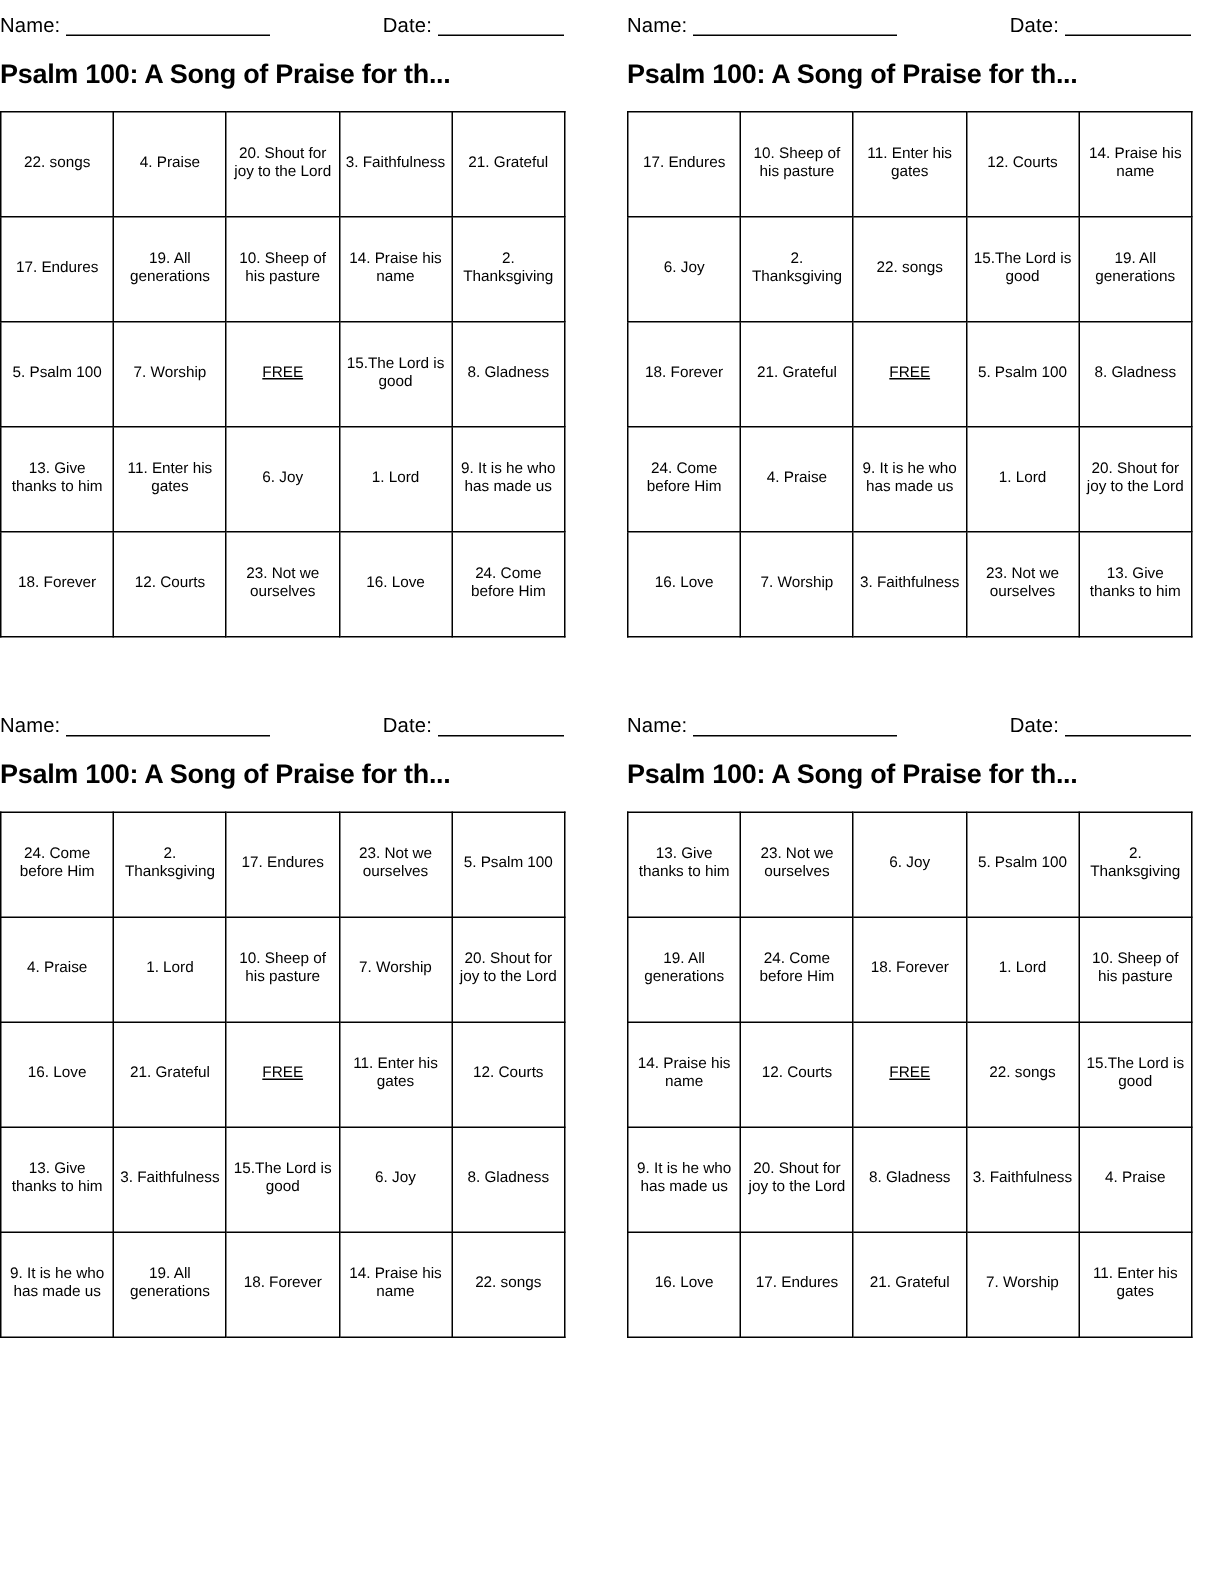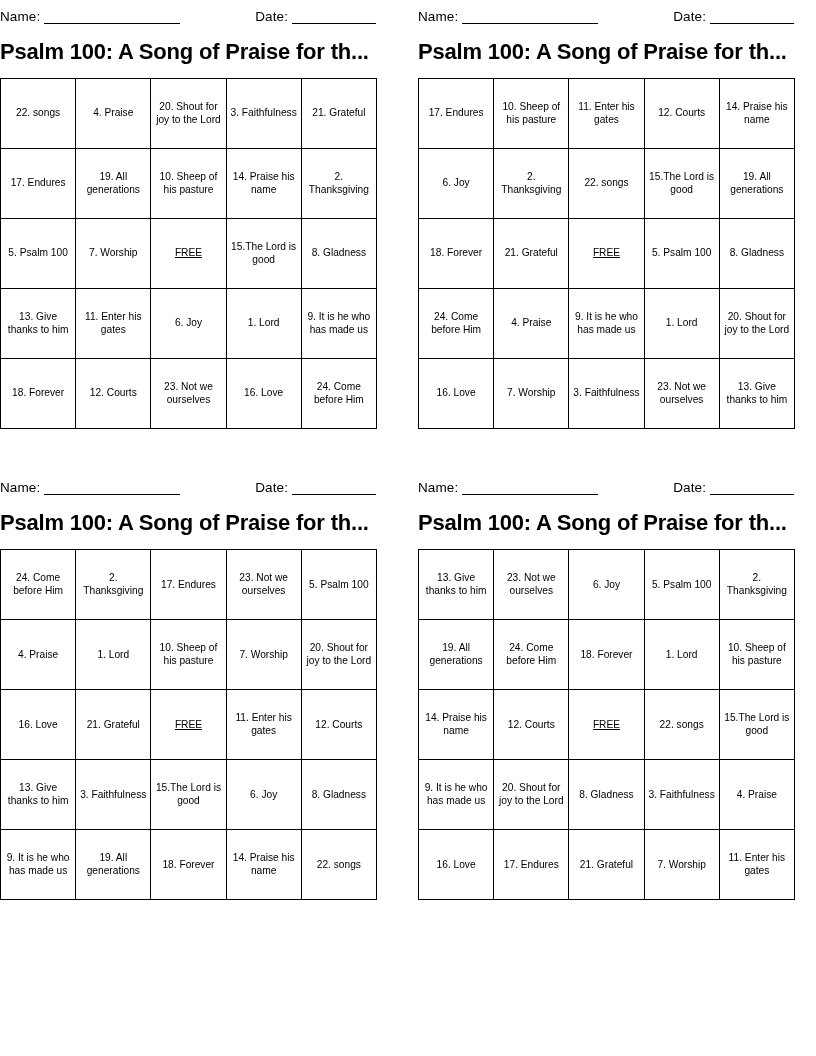--- a/index.html
+++ b/index.html
@@ -50,21 +50,21 @@
   .field-line {
     display: inline-block;
     border-bottom: 1.3px solid #000;
     height: 12px;
     margin-left: 4px;
   }
   .name-line { width: 136px; }
   .date-line { width: 84px; }
 
   .card-title {
-    font-size: 22px;
+    font-size: 18px;
     font-weight: bold;
     letter-spacing: -0.2px;
     margin: 16px 0 14px 0;
     white-space: nowrap;
     overflow: hidden;
     text-overflow: ellipsis;
     line-height: 1.1;
   }
 
   table.bingo {

